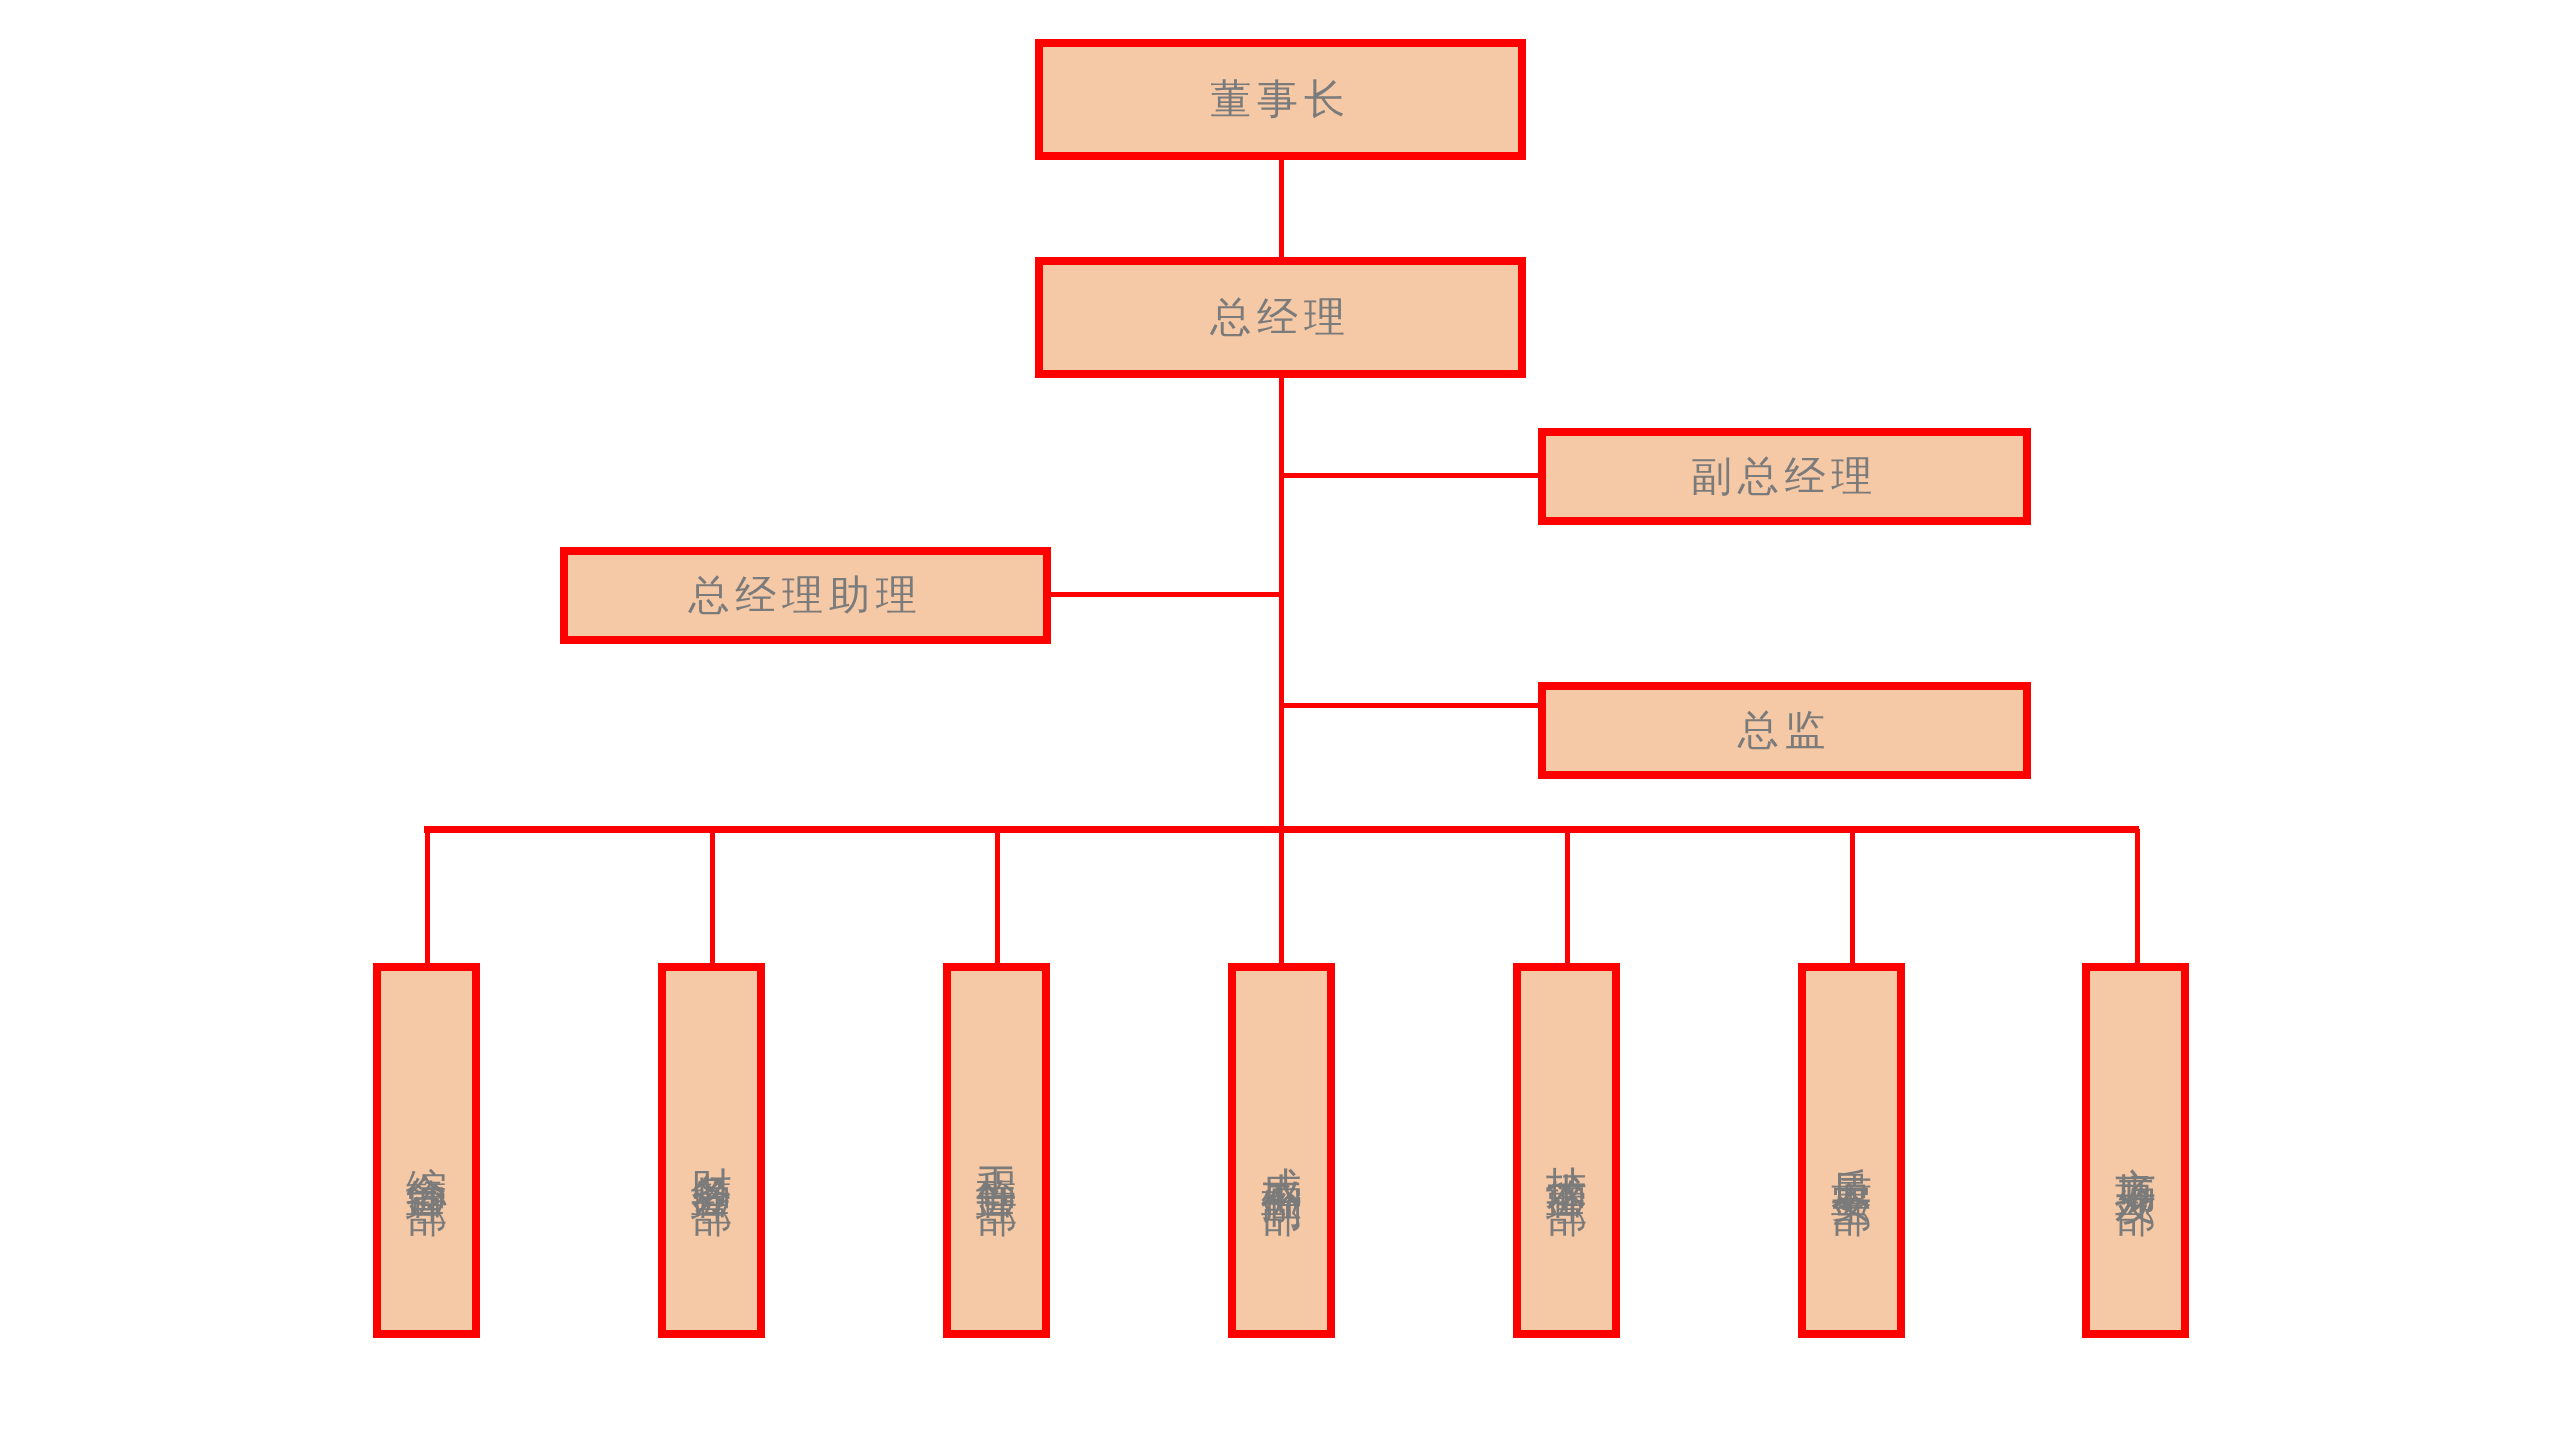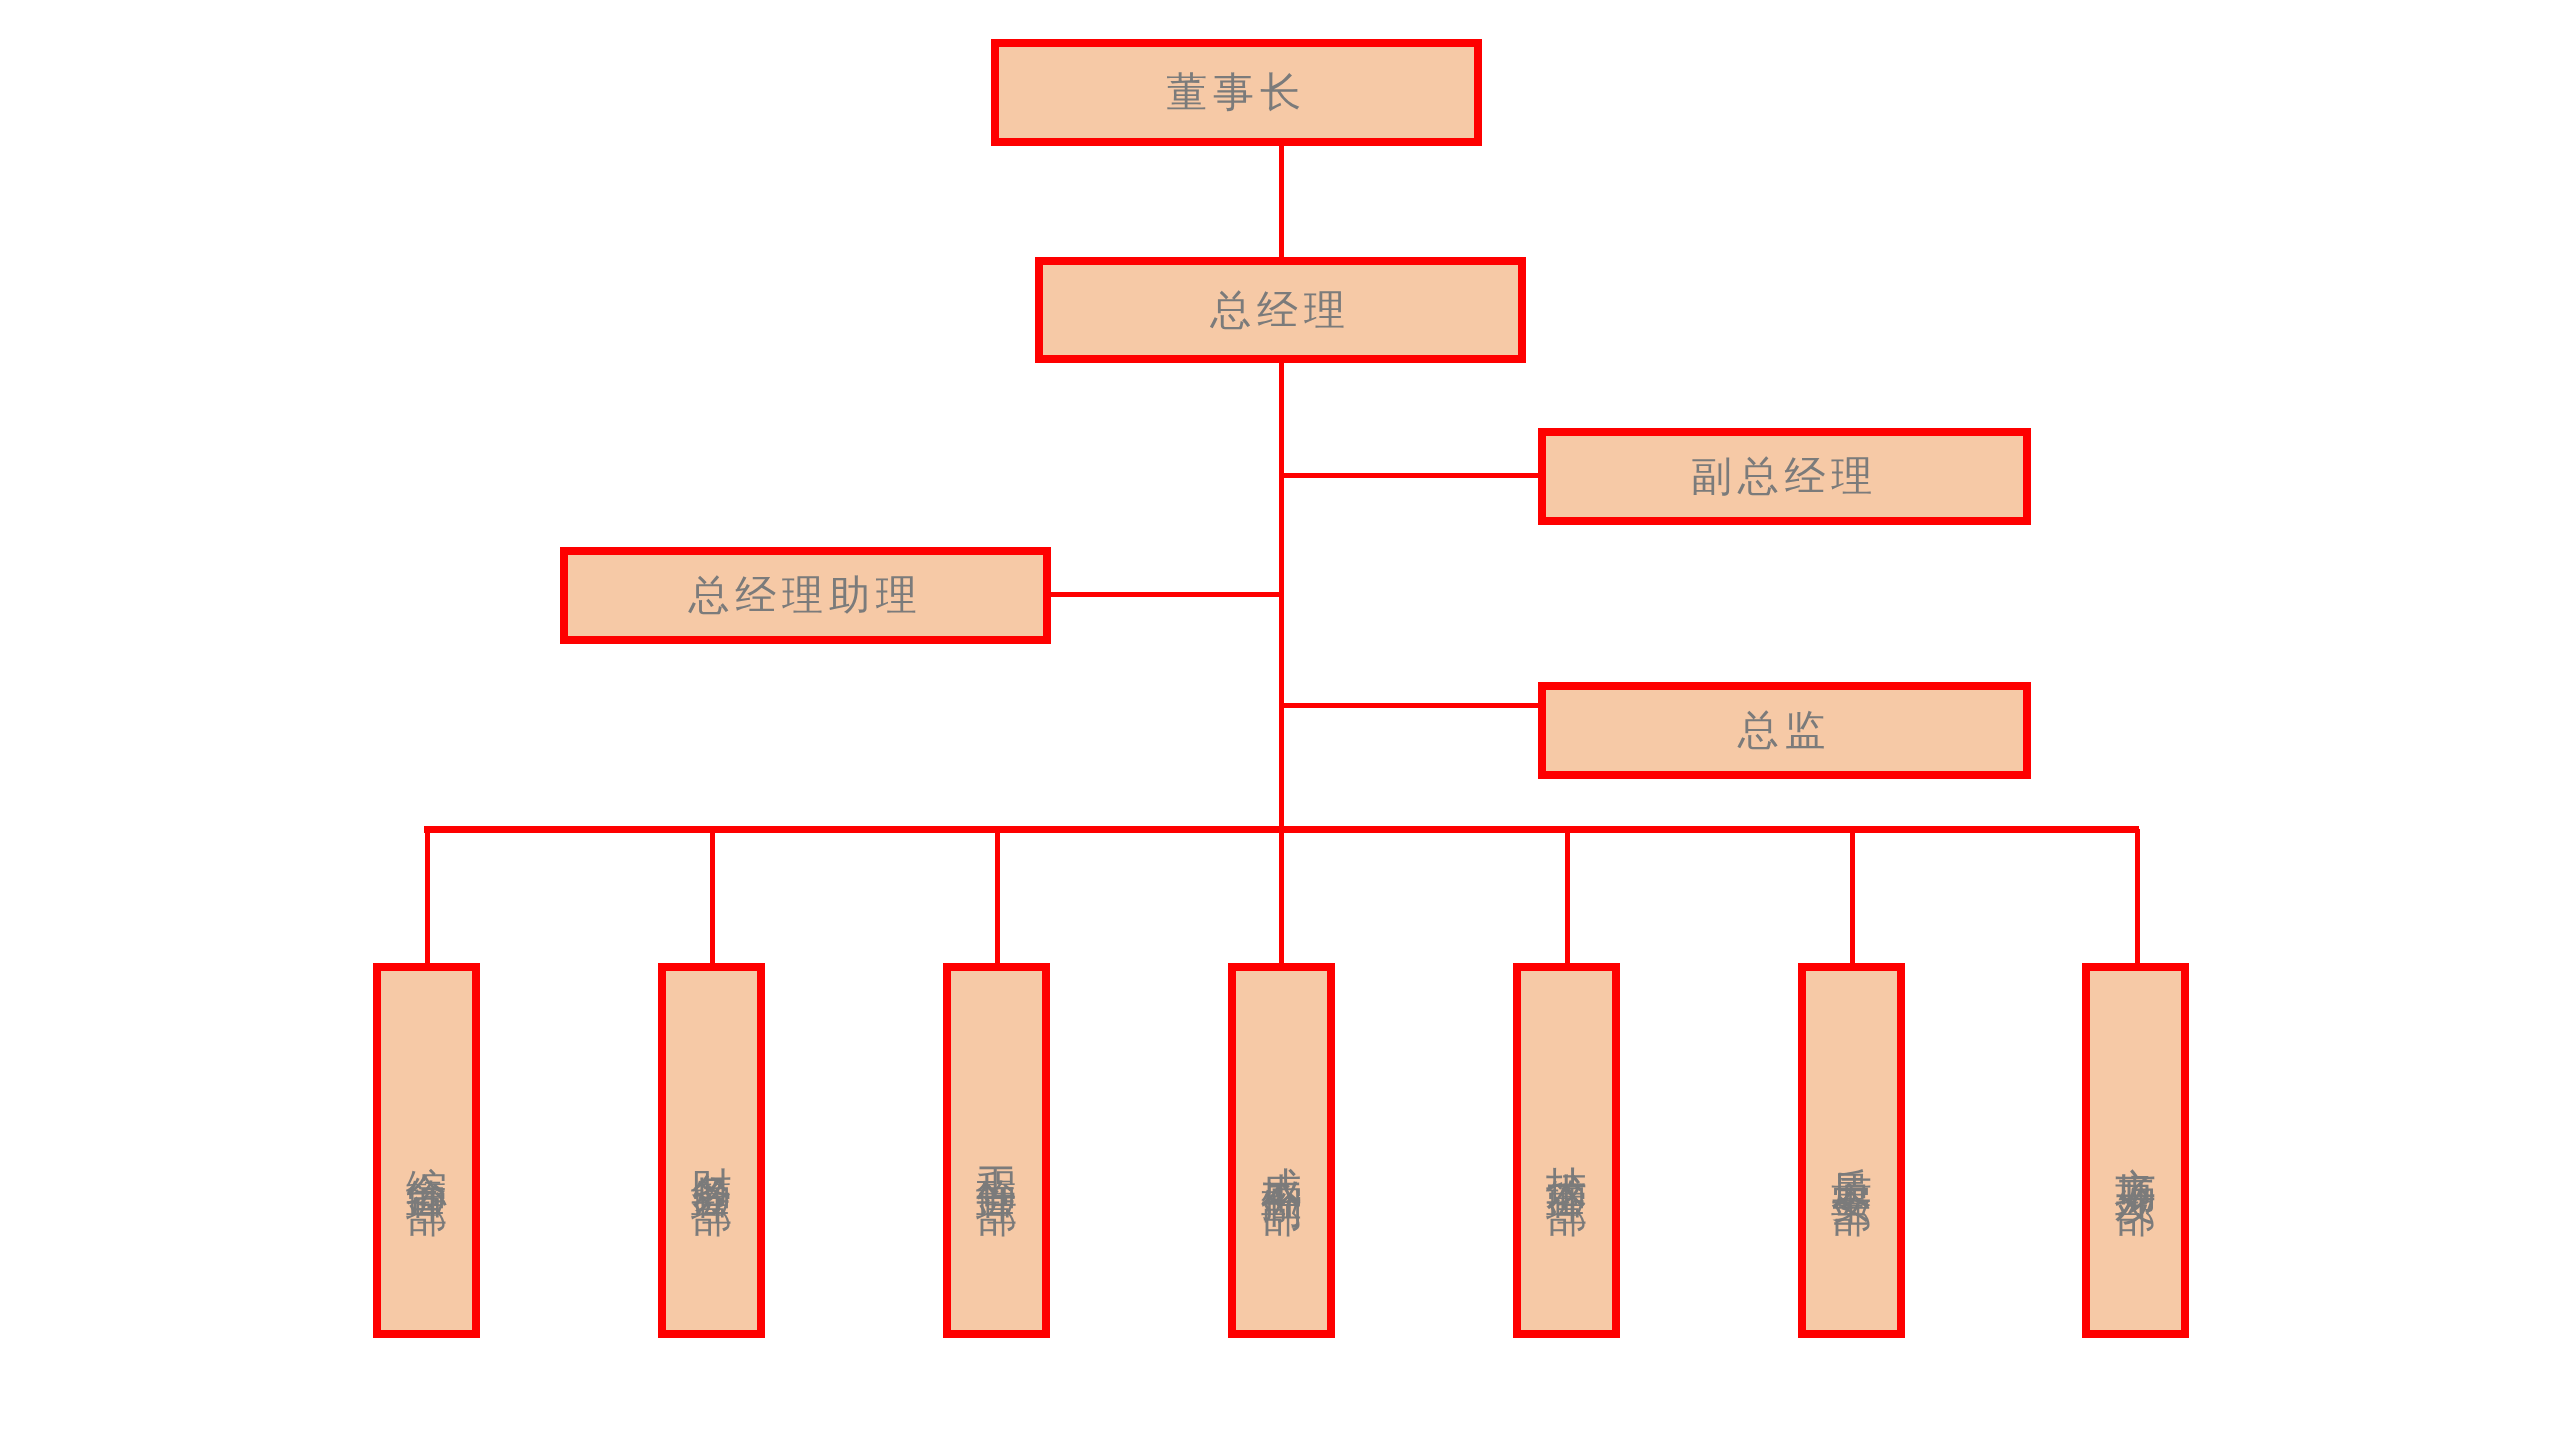--- a/index.html
+++ b/index.html
@@ -54,25 +54,25 @@
   <div class="line" style="left:1281px; top:703px; width:257px; height:4.8px;"></div>
   <div class="line" style="left:424px; top:826px; width:1715px; height:6.8px;"></div>
   <div class="line" style="left:425px; top:829px; width:4.8px; height:134px;"></div>
   <div class="line" style="left:710px; top:829px; width:4.8px; height:134px;"></div>
   <div class="line" style="left:995px; top:829px; width:4.8px; height:134px;"></div>
   <div class="line" style="left:1279px; top:829px; width:4.8px; height:134px;"></div>
   <div class="line" style="left:1565px; top:829px; width:4.8px; height:134px;"></div>
   <div class="line" style="left:1850px; top:829px; width:4.8px; height:134px;"></div>
   <div class="line" style="left:2135px; top:829px; width:4.8px; height:134px;"></div>
 
-  <div class="node" style="left:991px; top:39px; width:491px; height:107px;">
+  <div class="node" style="left:1035px; top:39px; width:491px; height:121px;">
     <span class="lbl">董事长</span>
   </div>
 
-  <div class="node" style="left:1035px; top:257px; width:491px; height:106px;">
+  <div class="node" style="left:1035px; top:257px; width:491px; height:121px;">
     <span class="lbl">总经理</span>
   </div>
 
   <div class="node" style="left:1538px; top:428px; width:493px; height:97px;">
     <span class="lbl">副总经理</span>
   </div>
 
   <div class="node" style="left:544px; top:547px; width:491px; height:97px;margin-left:16px;">
     <span class="lbl">总经理助理</span>
   </div>

